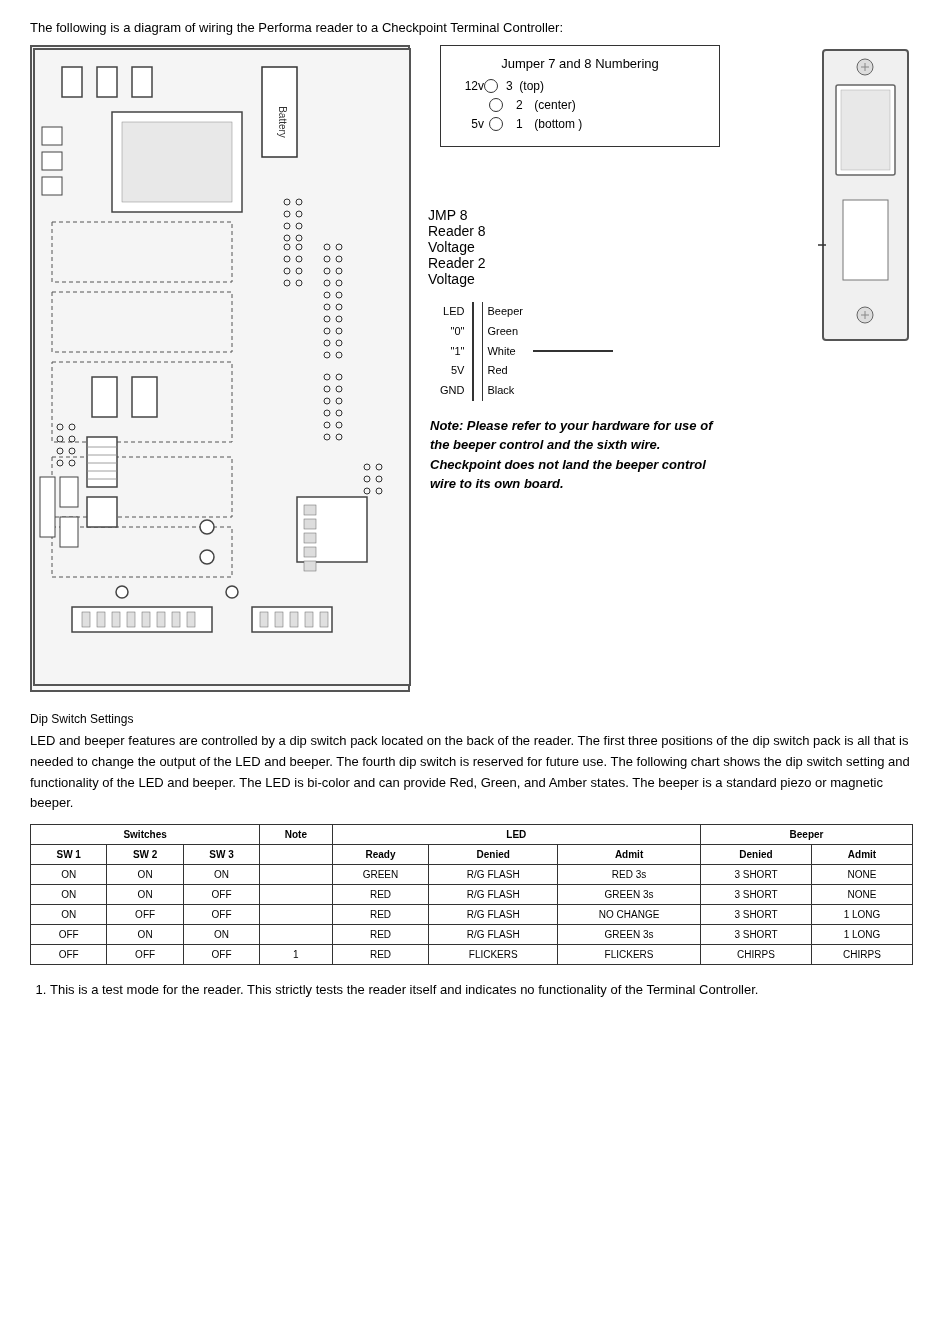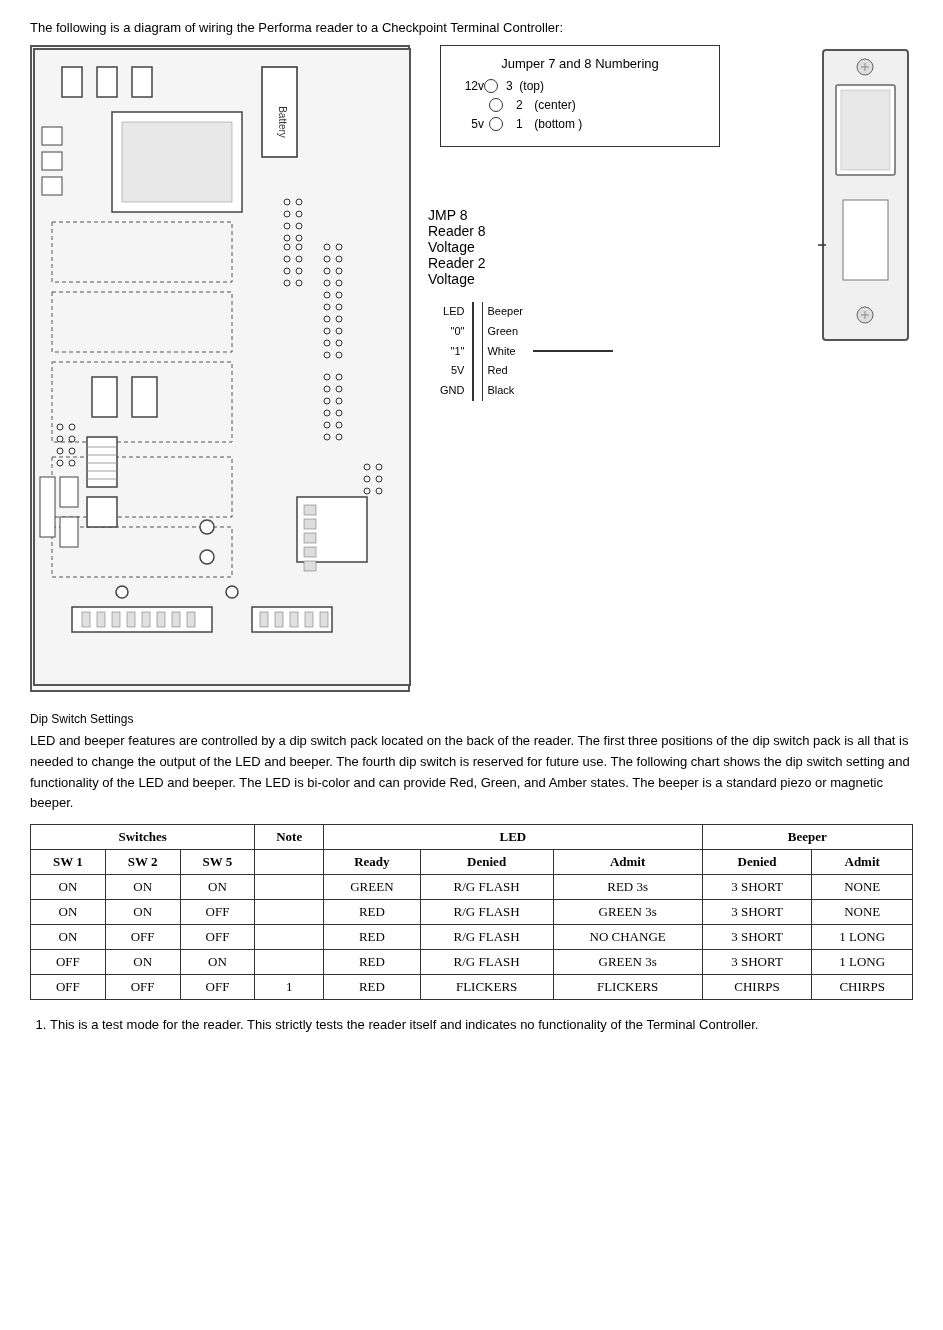--- a/index.html
+++ b/index.html
@@ -94,23 +94,22 @@
     }
     .dip-desc {
       font-size: 13px;
       line-height: 1.6;
       margin-bottom: 10px;
     }
     
     .switch-table {
       width: 100%;
       border-collapse: collapse;
-      font-size: 13px;
+      font-size: 10px;
       margin-bottom: 15px;
-      font-family: Liberation Serif, serif;
     }
     .switch-table th, .switch-table td {
       border: 1px solid #333;
       padding: 4px 8px;
       text-align: center;
     }
     .switch-table th {
       font-weight: bold;
       background: #fff;
     }
@@ -343,20 +342,21 @@
             <div>Green</div>
             <div>White</div>
             <div>Red</div>
             <div>Black</div>
           </div>
 
           <div style="height: 2px; background: #333; width: 80px; align-self: center; margin-left: 5px;"></div>
         </div>
         
         
+        <div class="note-box" style="margin-top: 15px; margin-left: 10px;">Note: Please refer to your hardware for use of the beeper control and the sixth wire.  Checkpoint does not land the beeper control wire to its own board.</div>
       </div>
 
       <div style="width: 95px; flex-shrink: 0;">
         <svg width="95" height="300" viewBox="0 0 95 300">
           <rect x="5" y="5" width="85" height="290" fill="#f0f0f0" stroke="#555" stroke-width="2" rx="3"></rect>
 
           <circle cx="47" cy="22" r="8" fill="#ddd" stroke="#666" stroke-width="1"></circle>
           <line x1="43" y1="22" x2="51" y2="22" stroke="#888" stroke-width="1"></line>
           <line x1="47" y1="18" x2="47" y2="26" stroke="#888" stroke-width="1"></line>
 
@@ -385,21 +385,21 @@
     <thead>
       <tr>
         <th colspan="3">Switches</th>
         <th>Note</th>
         <th colspan="3">LED</th>
         <th colspan="2">Beeper</th>
       </tr>
       <tr>
         <th>SW 1</th>
         <th>SW 2</th>
-        <th>SW 5</th>
+        <th>SW 3</th>
         <th></th>
         <th>Ready</th>
         <th>Denied</th>
         <th>Admit</th>
         <th>Denied</th>
         <th>Admit</th>
       </tr>
     </thead>
     <tbody id="switch-table-body">
     <tr>

